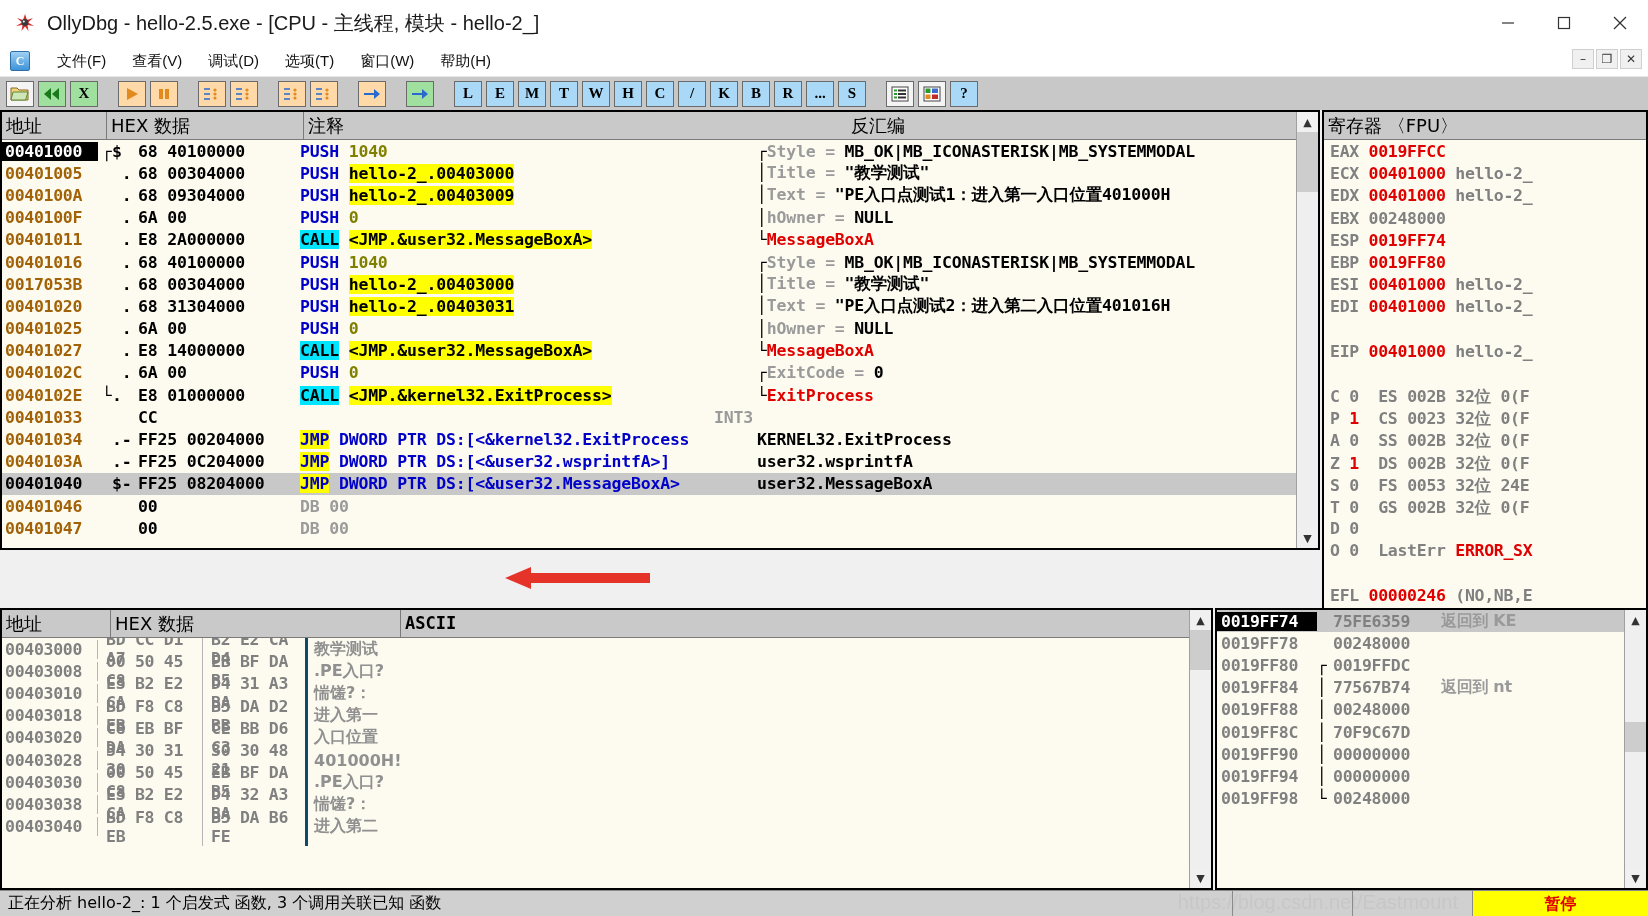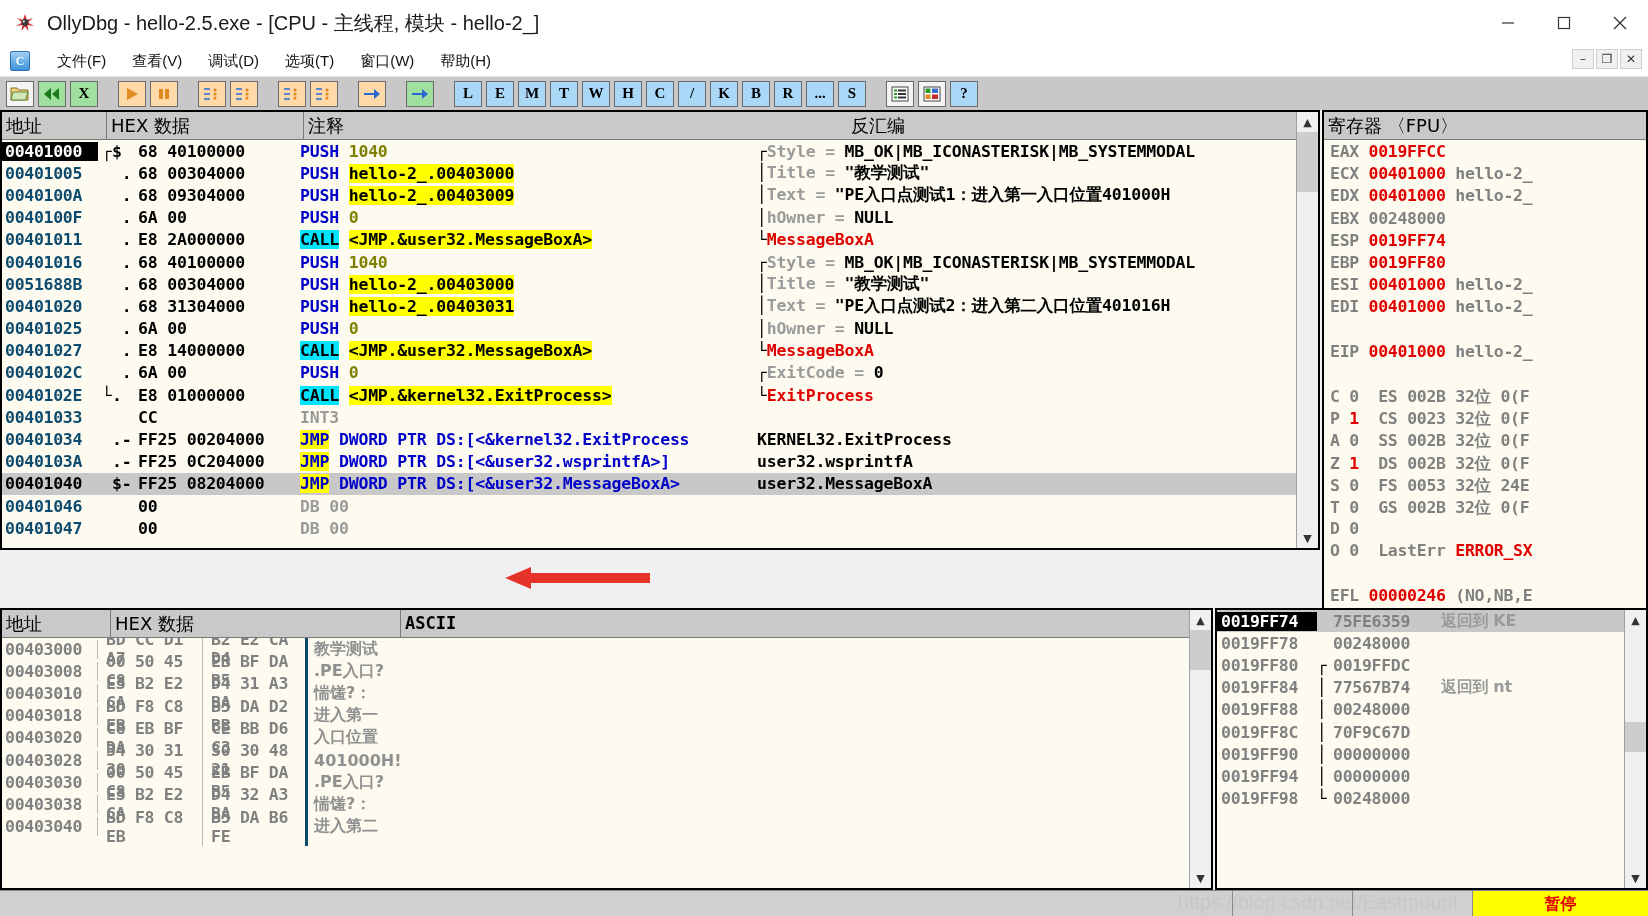--- a/index.html
+++ b/index.html
@@ -75,21 +75,21 @@
     font-family:"DejaVu Sans Mono", monospace; font-size:17px; color:#000; align-items:center;
   }
   .hdrcell { border-right:1px solid #7a7a7a; height:28px; line-height:27px; padding-left:4px;
              overflow:hidden; white-space:nowrap; }
   .hdrcell.cn { font-family:"DejaVu Sans", sans-serif; font-size:18px; }
 
   .mono { font-family:"DejaVu Sans Mono", monospace; font-size:16.5px; white-space:pre; }
 
   
   .drow { display:flex; height:22.2px; align-items:center; }
-  .d-addr { width:96px; padding-left:3px; color:#0c4a6e; font-weight:bold; letter-spacing:-0.3px;}
+  .d-addr { width:96px; padding-left:3px; color:#a16207; font-weight:bold; letter-spacing:-0.3px;}
   .drow.cur .d-addr { background:#000; color:#fff; }
   .drow.sel { background:#c8c8c8; }
   .drow.sel .d-addr { color:#000; }
   .d-hex { width:200px; color:#000; font-weight:bold; letter-spacing:-0.2px; overflow:hidden; }
   .d-asm { flex:1; color:#000; font-weight:bold; overflow:hidden; letter-spacing:-0.2px; }
   .d-com { width:100%; color:#000; font-weight:bold; letter-spacing:-0.2px; }
   .kw-push { color:#0000c8; }
   .kw-call { color:#000; background:#00e5ff; }
   .kw-jmp  { color:#0000c8; background:#ffff00; }
   .op-hl { background:#ffff00; }
@@ -362,21 +362,21 @@
             <div class="d-com mono" style="width: 543px; overflow: hidden; padding-left: 4px;"><span class="cmt-brk">└</span><span class="cmt-red">MessageBoxA</span></div>
           </div>
           <div class="drow">
             <div class="d-addr mono">00401016</div>
             <div class="mono" style="width: 40px; padding-left: 4px; font-weight: bold; color: rgb(0, 0, 0);">  .</div>
             <div class="d-hex mono" style="width: 162px;">68 40100000</div>
             <div class="d-asm mono" style="width: 453px;"><span class="kw-push">PUSH</span> <span class="op-num">1040</span></div>
             <div class="d-com mono" style="width: 543px; overflow: hidden; padding-left: 4px;"><span class="cmt-brk">┌</span><span class="cmt-gray">Style =</span><span style="color:#000;"> MB_OK|MB_ICONASTERISK|MB_SYSTEMMODAL</span></div>
           </div>
           <div class="drow">
-            <div class="d-addr mono">0051688B</div>
+            <div class="d-addr mono">0017053B</div>
             <div class="mono" style="width: 40px; padding-left: 4px; font-weight: bold; color: rgb(0, 0, 0);">  .</div>
             <div class="d-hex mono" style="width: 162px;">68 00304000</div>
             <div class="d-asm mono" style="width: 453px;"><span class="kw-push">PUSH</span> <span class="op-hl">hello-2_.00403000</span></div>
             <div class="d-com mono" style="width: 543px; overflow: hidden; padding-left: 4px;"><span class="cmt-brk">│</span><span class="cmt-gray">Title =</span><span style="color:#000;"> "教学测试"</span></div>
           </div>
           <div class="drow">
             <div class="d-addr mono">00401020</div>
             <div class="mono" style="width: 40px; padding-left: 4px; font-weight: bold; color: rgb(0, 0, 0);">  .</div>
             <div class="d-hex mono" style="width: 162px;">68 31304000</div>
             <div class="d-asm mono" style="width: 453px;"><span class="kw-push">PUSH</span> <span class="op-hl">hello-2_.00403031</span></div>
@@ -407,21 +407,21 @@
             <div class="d-addr mono">0040102E</div>
             <div class="mono" style="width: 40px; padding-left: 4px; font-weight: bold; color: rgb(0, 0, 0);">└.</div>
             <div class="d-hex mono" style="width: 162px;">E8 01000000</div>
             <div class="d-asm mono" style="width: 453px;"><span class="kw-call">CALL</span> <span class="op-hl">&lt;JMP.&amp;kernel32.ExitProcess&gt;</span></div>
             <div class="d-com mono" style="width: 543px; overflow: hidden; padding-left: 4px;"><span class="cmt-brk">└</span><span class="cmt-red">ExitProcess</span></div>
           </div>
           <div class="drow">
             <div class="d-addr mono">00401033</div>
             <div class="mono" style="width: 40px; padding-left: 4px; font-weight: bold; color: rgb(0, 0, 0);">  </div>
             <div class="d-hex mono" style="width: 162px;">CC</div>
-            <div class="d-asm mono" style="width: 453px;"><span class="gray">INT3</span></div>
+            <div class="d-asm mono" style="width: 453px; text-align: right;"><span class="gray">INT3</span></div>
             <div class="d-com mono" style="width: 543px; overflow: hidden; padding-left: 4px;"></div>
           </div>
           <div class="drow">
             <div class="d-addr mono">00401034</div>
             <div class="mono" style="width: 40px; padding-left: 4px; font-weight: bold; color: rgb(0, 0, 0);"> .-</div>
             <div class="d-hex mono" style="width: 162px;">FF25 00204000</div>
             <div class="d-asm mono" style="width: 453px;"><span class="kw-jmp">JMP</span><span class="kw-push"> DWORD PTR DS:[&lt;&amp;kernel32.ExitProcess</span></div>
             <div class="d-com mono" style="width: 543px; overflow: hidden; padding-left: 4px;">KERNEL32.ExitProcess</div>
           </div>
           <div class="drow">
@@ -622,20 +622,21 @@
         </div>
       <div class="vsb">
         <div class="arrow">▲</div>
         <div class="thumb" style="top:112px;height:30px;"></div>
         <div class="arrow bot">▼</div>
       </div>
     </div>
   </div>
 
   <div class="statusbar">
+    <div class="status-txt">正在分析 hello-2_:  1 个启发式 函数, 3 个调用关联已知 函数</div>
     <div class="watermark">https://blog.csdn.net/Eastmount</div>
     <div class="status-right">
       <div class="st-cell" style="width:120px"></div>
       <div class="st-cell" style="width:120px"></div>
       <div class="st-cell st-paused">暂停</div>
     </div>
   </div>
 </div>
 
 </body></html>

